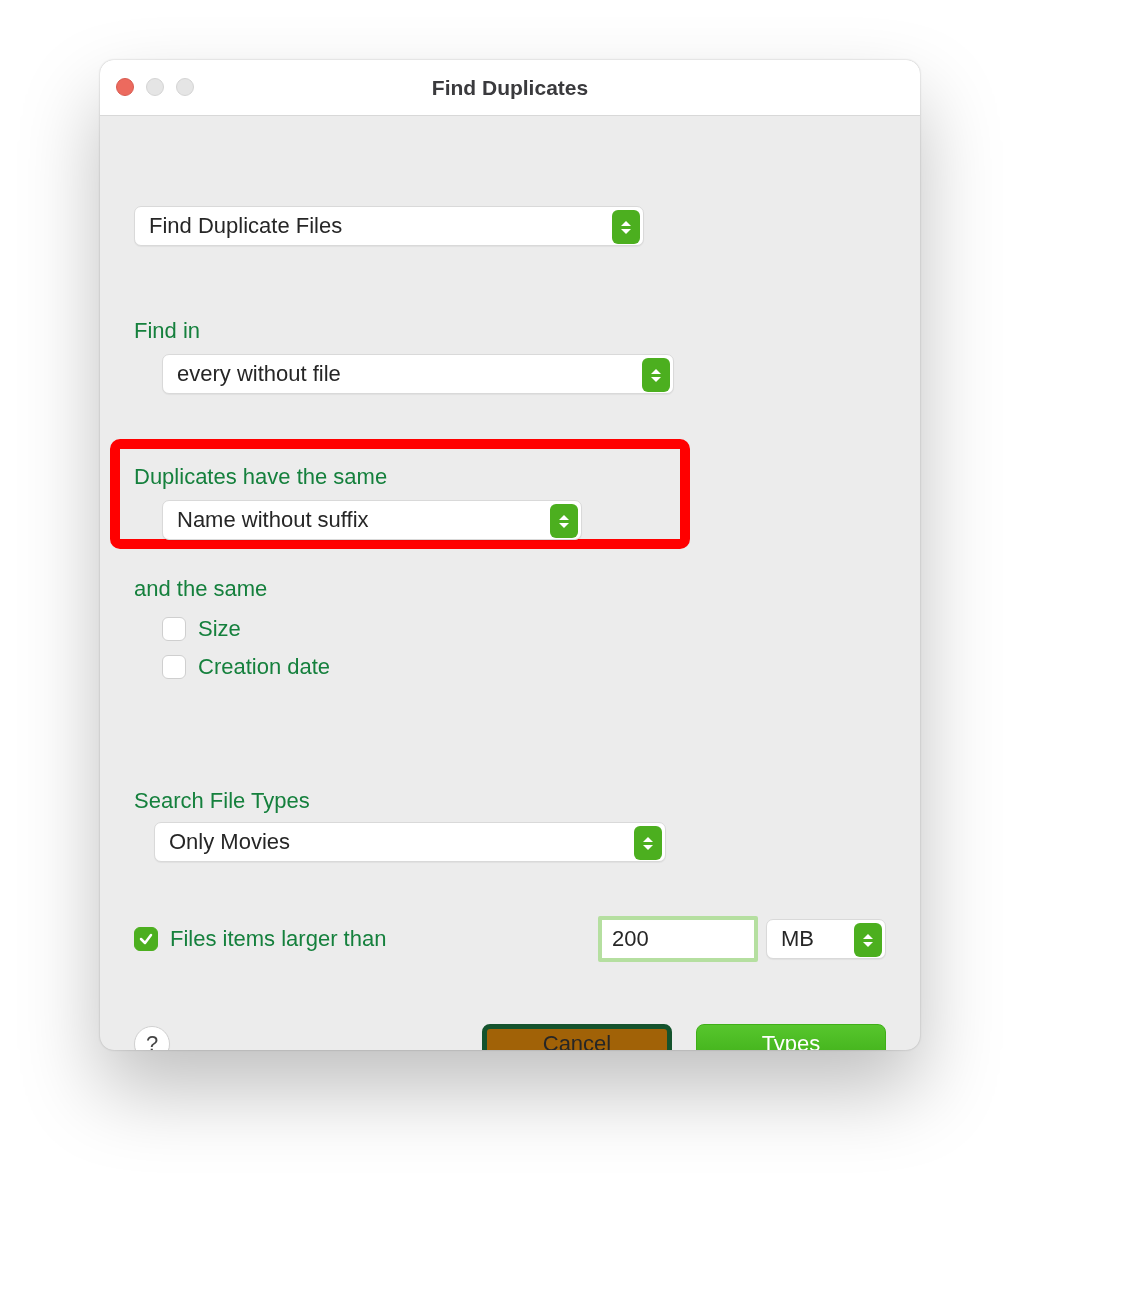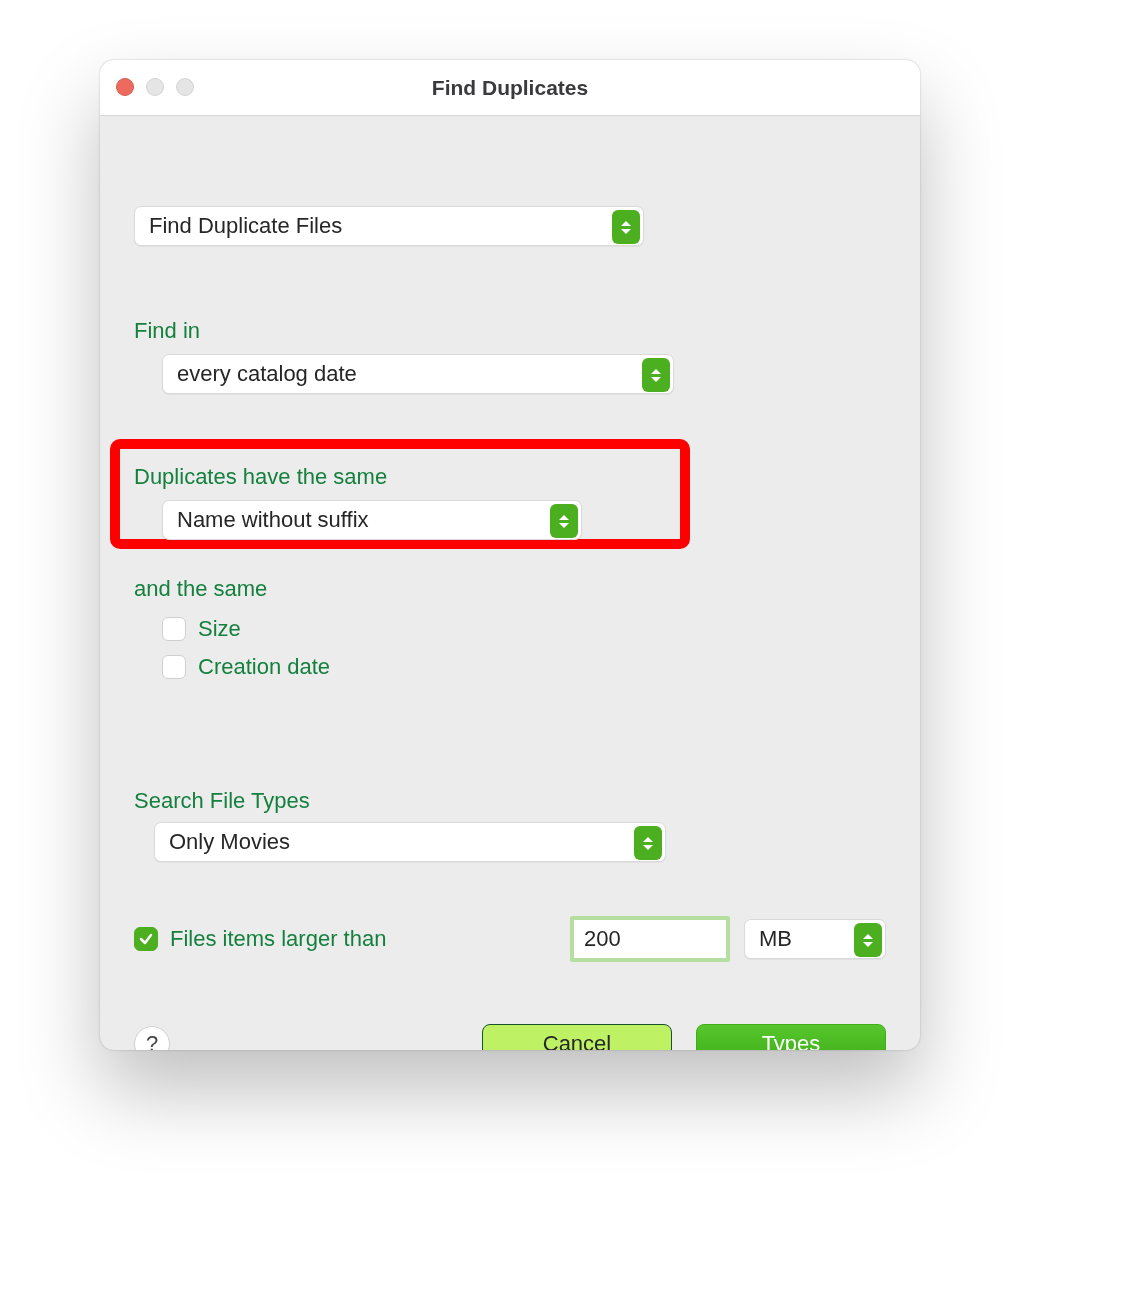--- a/index.html
+++ b/index.html
@@ -91,22 +91,22 @@
     font-size: 22px;
     padding: 0 10px;
     display: flex; align-items: center;
   }
   .btn {
     height: 40px;
     border-radius: 8px;
     font-size: 22px;
     display: flex; align-items: center; justify-content: center;
     padding: 0 10px;
-    border: 1px solid #14532d;
-    background: #bef264;
+    border: 5px solid #14532d;
+    background: #a16207;
     box-shadow: 0 1px 0 rgba(0,0,0,0.05);
   }
   .btn.primary {
     background: linear-gradient(#57c62d, #3faf18);
     border: 1px solid #3faf18;
     color: #fff;
   }
   .help-btn {
     width: 36px; height: 36px; border-radius: 50%;
     background: #fff; border: 1px solid #d0d0d0;
@@ -148,21 +148,21 @@
       <div class="popup row-mode">
         <span>Find Duplicate Files</span>
         <div class="stepper">
           <div class="chev up"></div>
             <div class="chev down"></div>
         </div>
       </div>
 
       <div class="section-label lbl-findin">Find in</div>
       <div class="popup row-findin">
-        <span>every catalog date</span>
+        <span>every without file</span>
         <div class="stepper">
           <div class="chev up"></div>
             <div class="chev down"></div>
         </div>
       </div>
 
       <div class="highlight-box highlight"></div>
       <div class="section-label lbl-dup">Duplicates have the same</div>
       <div class="popup row-dup">
         <span>Name without suffix</span>
@@ -201,21 +201,21 @@
         <div class="checkbox checked">
           <svg width="14" height="14" viewBox="0 0 14 14">
               <path d="M2 7 L6 11 L12 3" stroke="#fff" stroke-width="2.5" fill="none" stroke-linecap="round" stroke-linejoin="round"></path>
             </svg>
         </div>
         <span class="section-label" style="margin-left:12px;">Files items larger than</span>
         <div style="flex:1"></div>
         <div class="num-input">
           <span>200</span>
         </div>
-        <div class="popup" style="width:142px; margin-left:14px;">
+        <div class="popup" style="width:120px; margin-left:8px;">
           <span>MB</span>
           <div class="stepper">
             <div class="chev up"></div>
               <div class="chev down"></div>
           </div>
         </div>
       </div>
 
       <div class="footer">
         <div class="help-btn">

